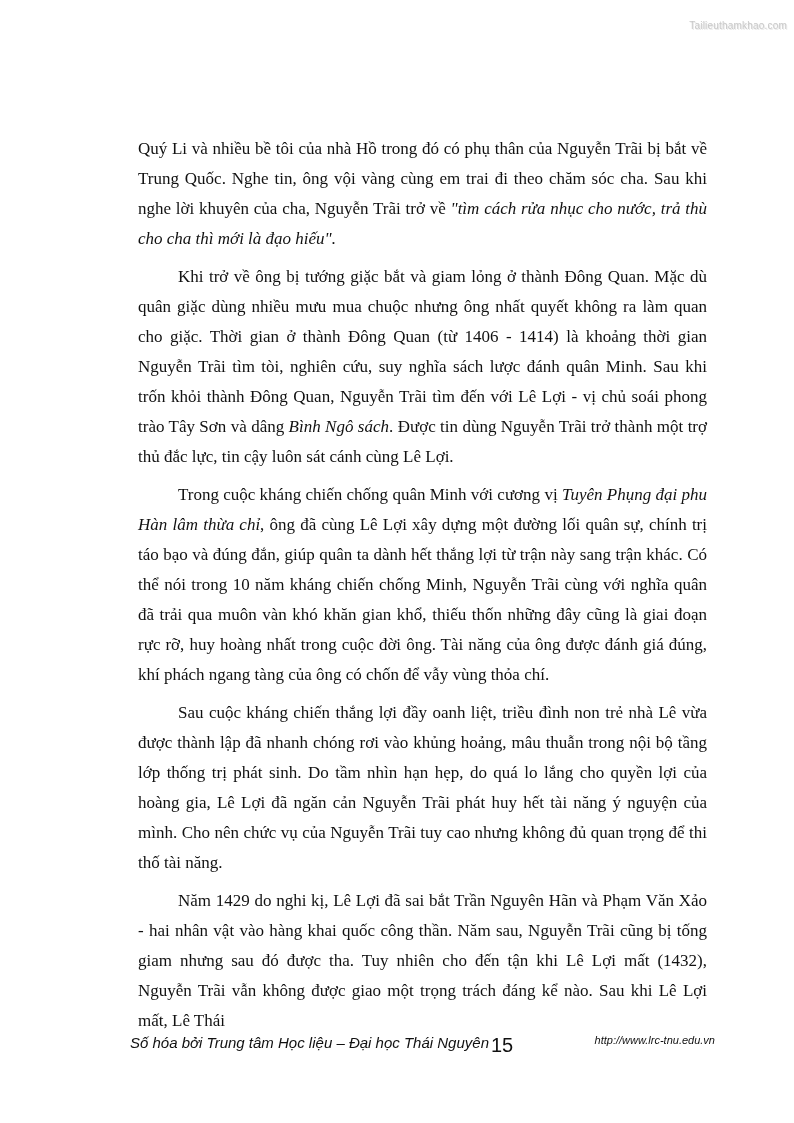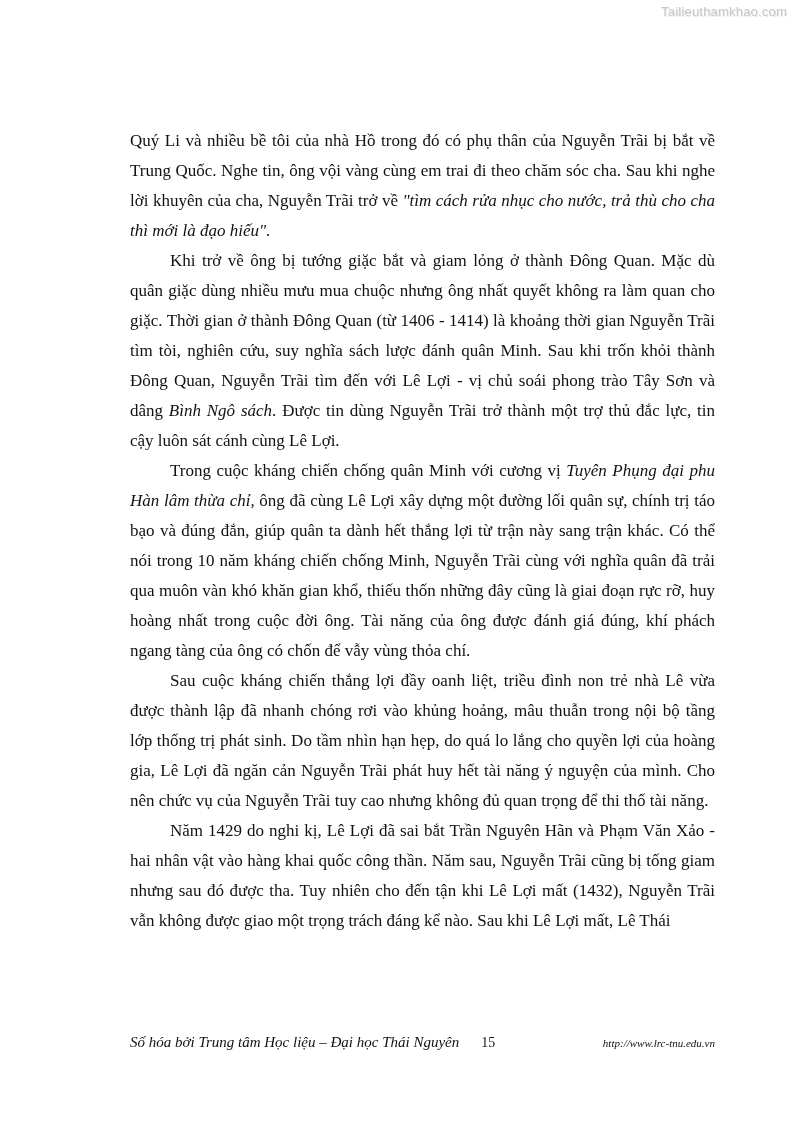--- a/index.html
+++ b/index.html
@@ -11,57 +11,57 @@
   body{background:#e9e9e9;font-family:"Liberation Serif",serif;}
   .page{
     position:relative;
     width:794px;height:1123px;
     margin:0 auto;
     background:var(--bg-color);
     overflow:hidden;
   }
   .watermark{
     position:absolute;
-    top:4px;right:7px;
+    top:20px;right:7px;
     font-family:"Liberation Sans",sans-serif;
-    font-size:13px;
+    font-size:10px;
     color:var(--watermark-color);
     letter-spacing:0.2px;
     text-shadow:1px 1px 0 #e8e8e8;
     user-select:none;
   }
   .body-text{
     position:absolute;
     top:126px;left:130px;
     width:585px;
     font-family:"Liberation Serif",serif;
     font-size:17px;
     line-height:30px;
     color:var(--text-color);
     text-align:justify;
   }
-  .body-text p{margin:0;}
+  .body-text p{margin:8px;}
   .body-text p.indent{text-indent:40px;}
   .page-footer{
     position:absolute;
     left:130px;right:79px;
     top:1034px;
     display:flex;
-    align-items:center;
-    font-family:Liberation Serif, serif;
+    align-items:flex-start;
+    font-family:Liberation Sans, sans-serif;
     color:var(--text-color);
   }
   .footer-digitized{
     font-style:italic;
     font-size:15px;
     white-space:nowrap;
   }
   .page-number{
-    font-size:14px;
-    margin-left:22px;
+    font-size:20px;
+    margin-left:2px;
     white-space:nowrap;
   }
   .footer-url{
     margin-left:auto;
     font-style:italic;
     font-size:11px;
     white-space:nowrap;
   }
 </style>
 </head>

